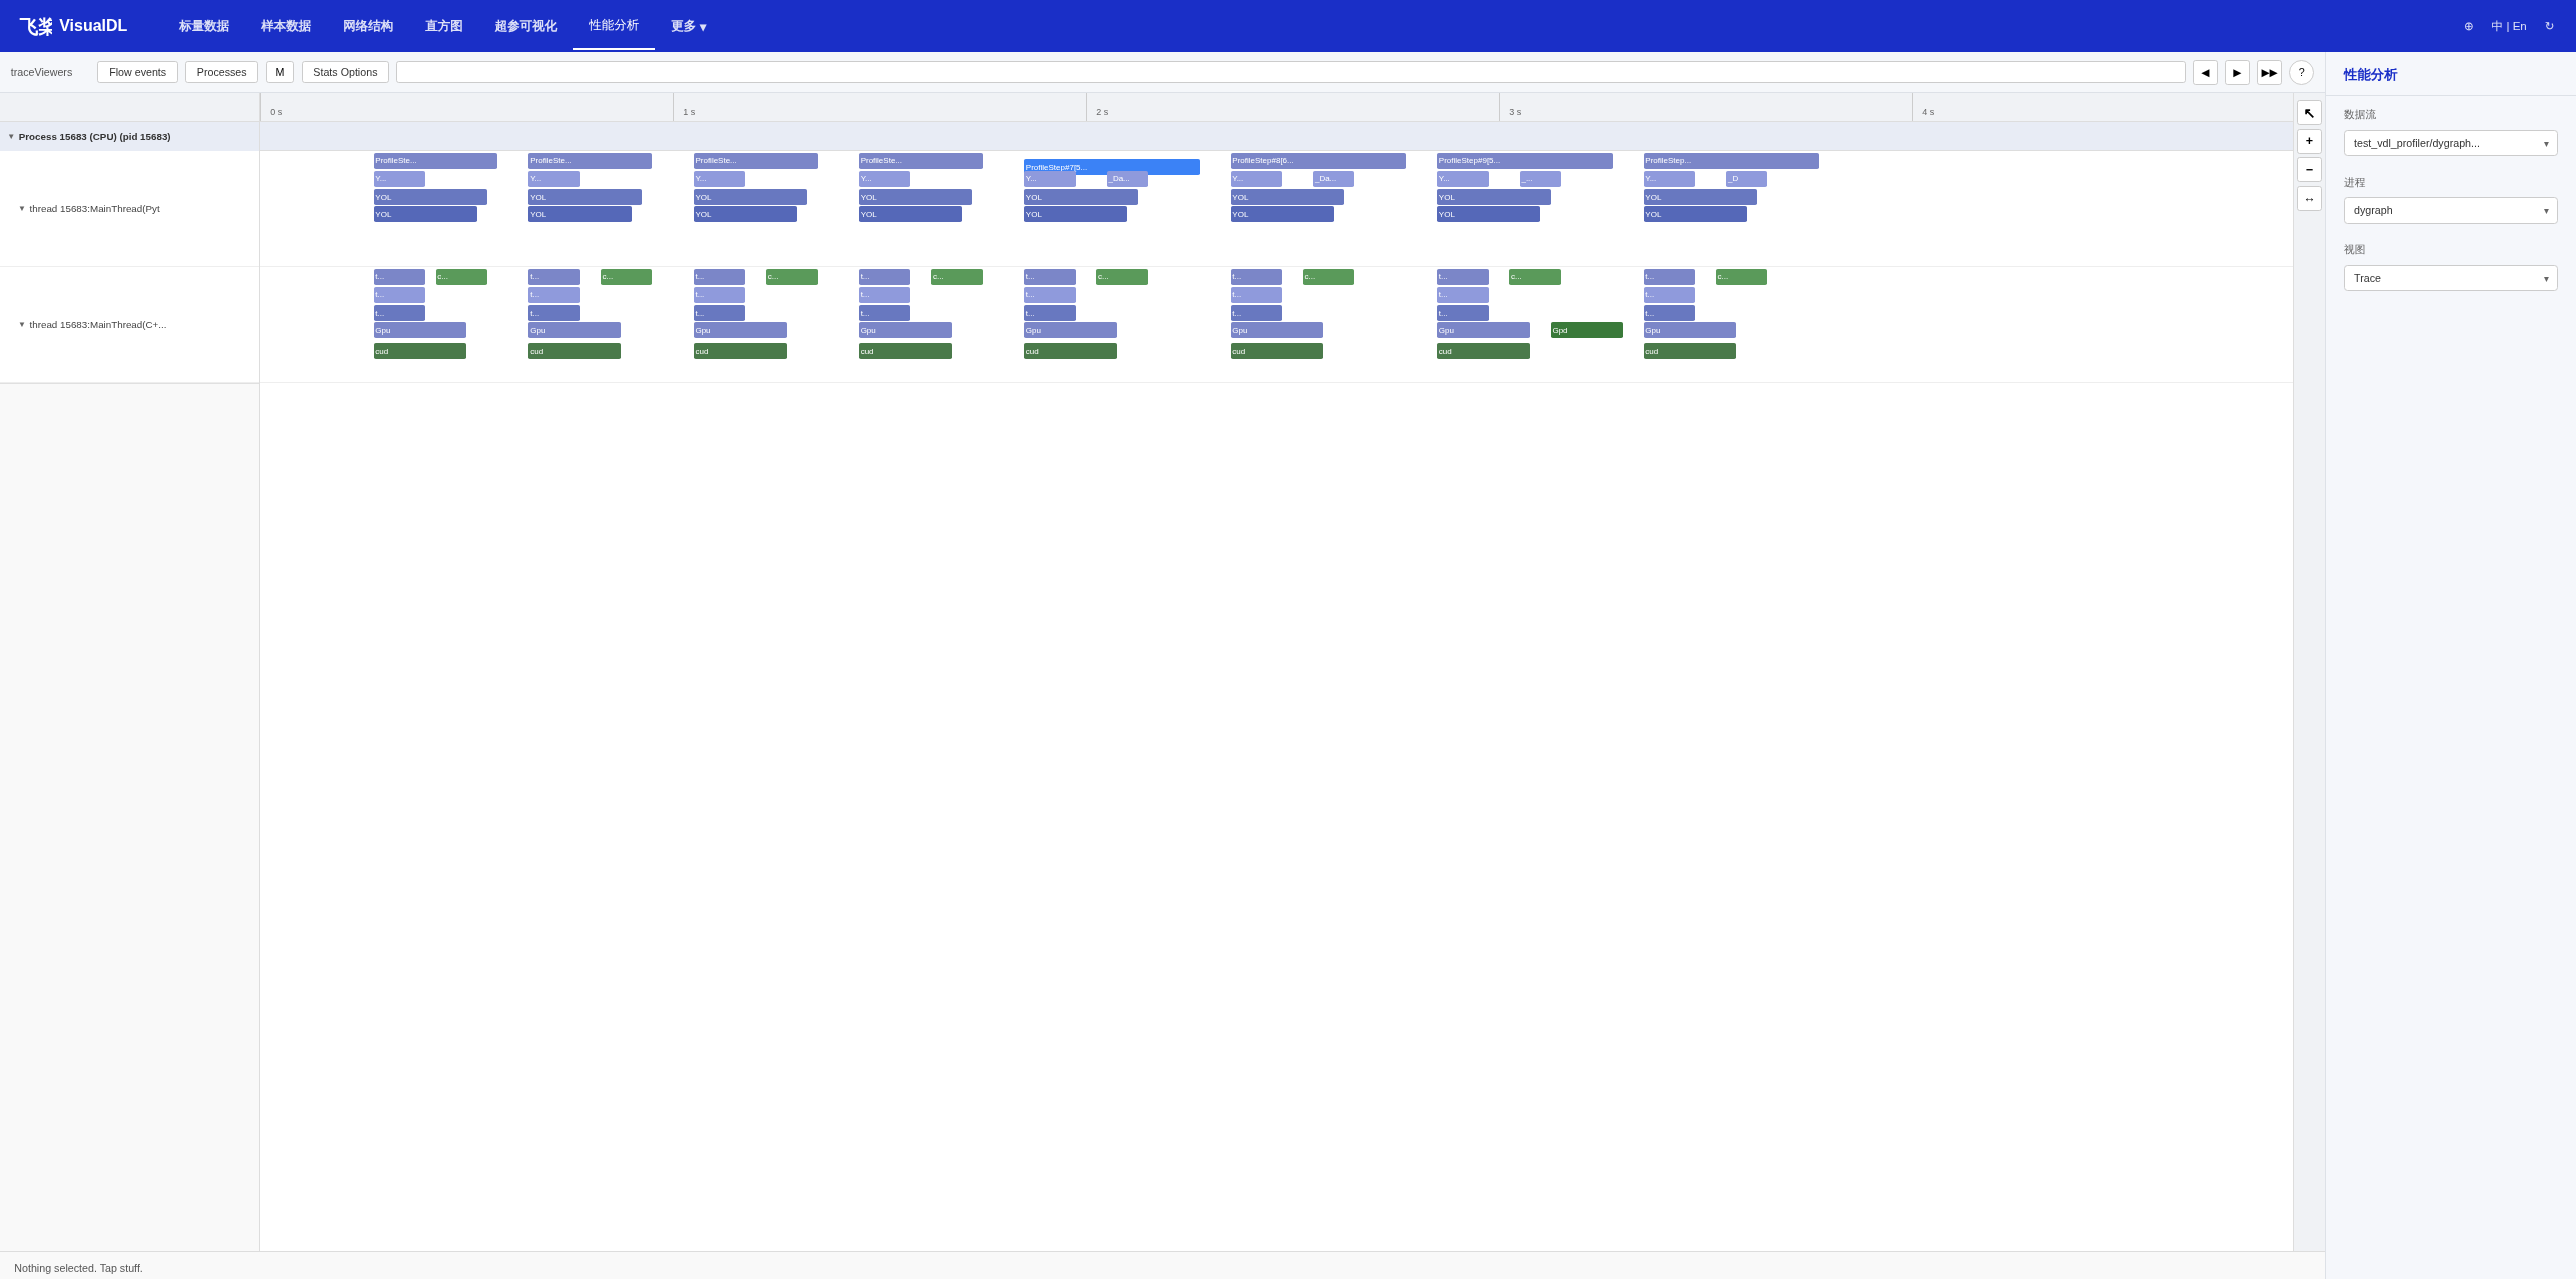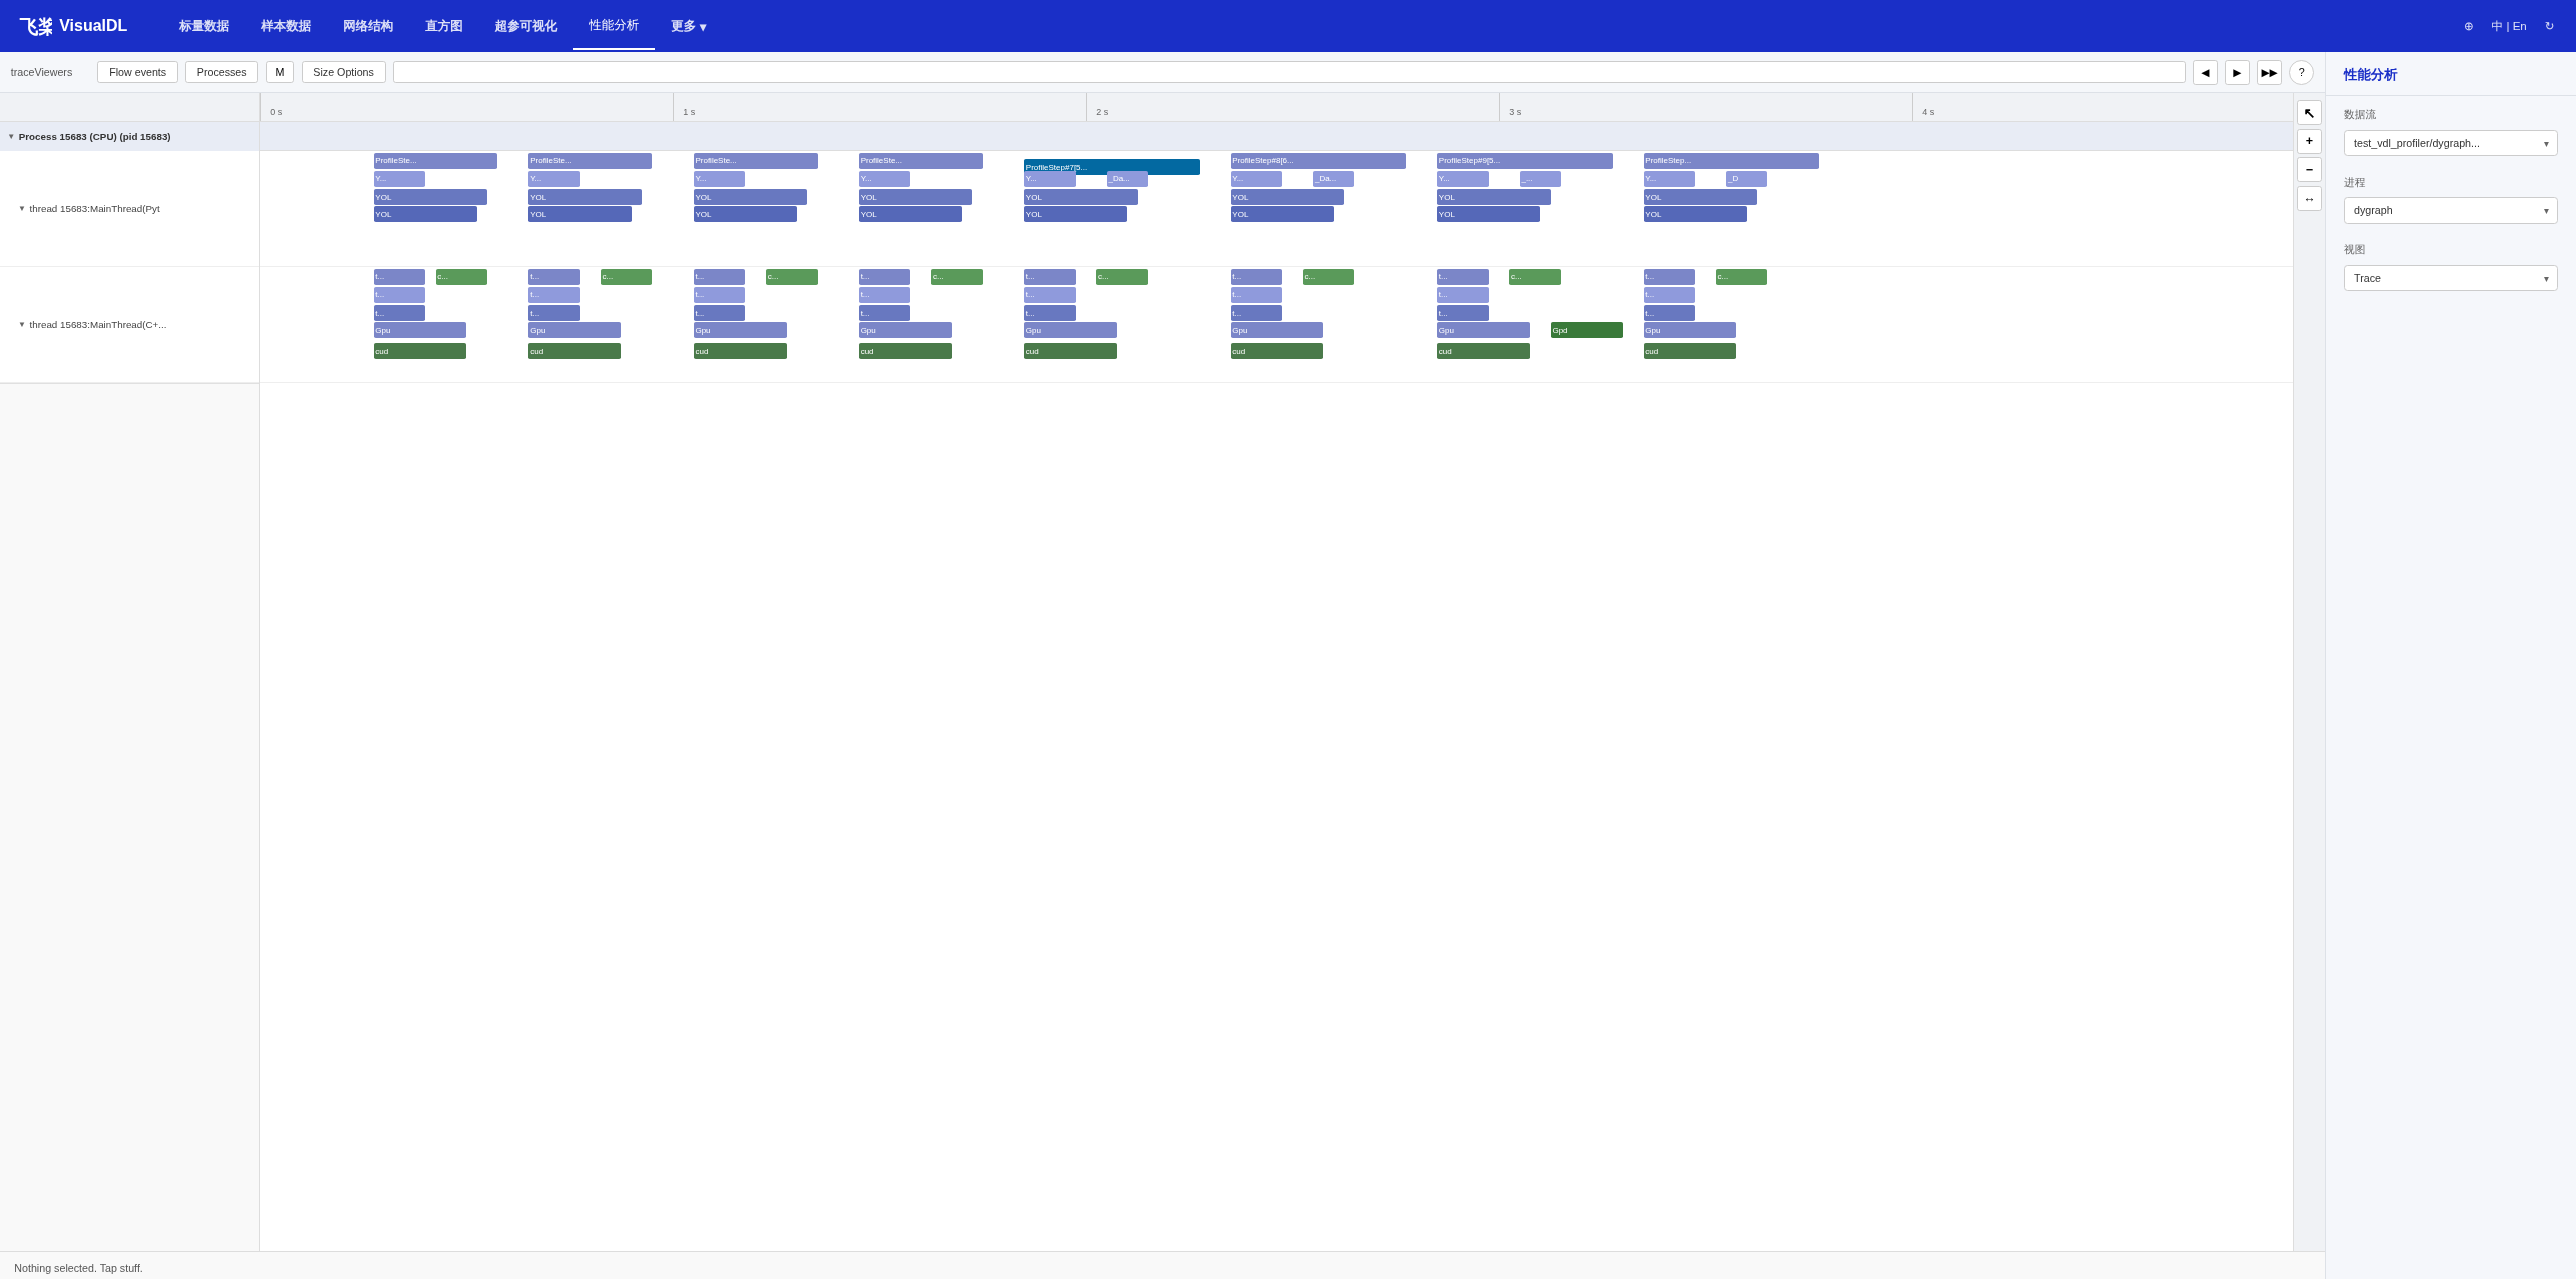--- a/index.html
+++ b/index.html
@@ -448,21 +448,21 @@
 
 <div class="main-layout">
 
   <div class="center-content">
 
     <div class="toolbar">
       <span class="toolbar-label">traceViewers</span>
       <button class="toolbar-btn">Flow events</button>
       <button class="toolbar-btn">Processes</button>
       <button class="toolbar-m-btn">M</button>
-      <button class="toolbar-btn">Size Options</button>
+      <button class="toolbar-btn">Stats Options</button>
       <input class="toolbar-search" type="text" placeholder="" style="">
       <div class="toolbar-nav-btn">◀</div>
       <div class="toolbar-nav-btn">▶</div>
       <div class="toolbar-nav-btn">▶▶</div>
       <div class="toolbar-help-btn">?</div>
     </div>
 
     <div class="tracks-wrapper">
 
       <div class="trace-labels">
@@ -506,21 +506,21 @@
         <div class="tracks-area">
 
           <div class="track-row track-row-process"></div>
 
           <div class="track-row track-row-thread" style="position:relative;">
 
             <div class="trace-block" style="top:1.8px;left:5.5%;width:6%;background:#7b86c8;">ProfileSte...</div>
             <div class="trace-block" style="top:1.8px;left:13%;width:6%;background:#7b86c8;">ProfileSte...</div>
             <div class="trace-block" style="top:1.8px;left:21%;width:6%;background:#7b86c8;">ProfileSte...</div>
             <div class="trace-block" style="top:1.8px;left:29%;width:6%;background:#7b86c8;">ProfileSte...</div>
-            <div class="trace-block" style="top:8px;left:37%;width:8.5%;background:#0369a1;">ProfileStep#7[5...</div>
+            <div class="trace-block" style="top:8px;left:37%;width:8.5%;background:#3b82f6;">ProfileStep#7[5...</div>
             <div class="trace-block" style="top:1.8px;left:47%;width:8.5%;background:#7b86c8;">ProfileStep#8[6...</div>
             <div class="trace-block" style="top:1.8px;left:57%;width:8.5%;background:#7b86c8;">ProfileStep#9[5...</div>
             <div class="trace-block" style="top:1.8px;left:67%;width:8.5%;background:#7b86c8;">ProfileStep...</div>
 
             <div class="trace-block" style="top:19.7px;left:5.5%;width:2.5%;background:#8f9adc;">Y...</div>
             <div class="trace-block" style="top:19.7px;left:13%;width:2.5%;background:#8f9adc;">Y...</div>
             <div class="trace-block" style="top:19.7px;left:21%;width:2.5%;background:#8f9adc;">Y...</div>
             <div class="trace-block" style="top:19.7px;left:29%;width:2.5%;background:#8f9adc;">Y...</div>
             <div class="trace-block" style="top:19.7px;left:37%;width:2.5%;background:#8f9adc;">Y...</div>
             <div class="trace-block" style="top:19.7px;left:41%;width:2%;background:#8f9adc;">_Da...</div>

